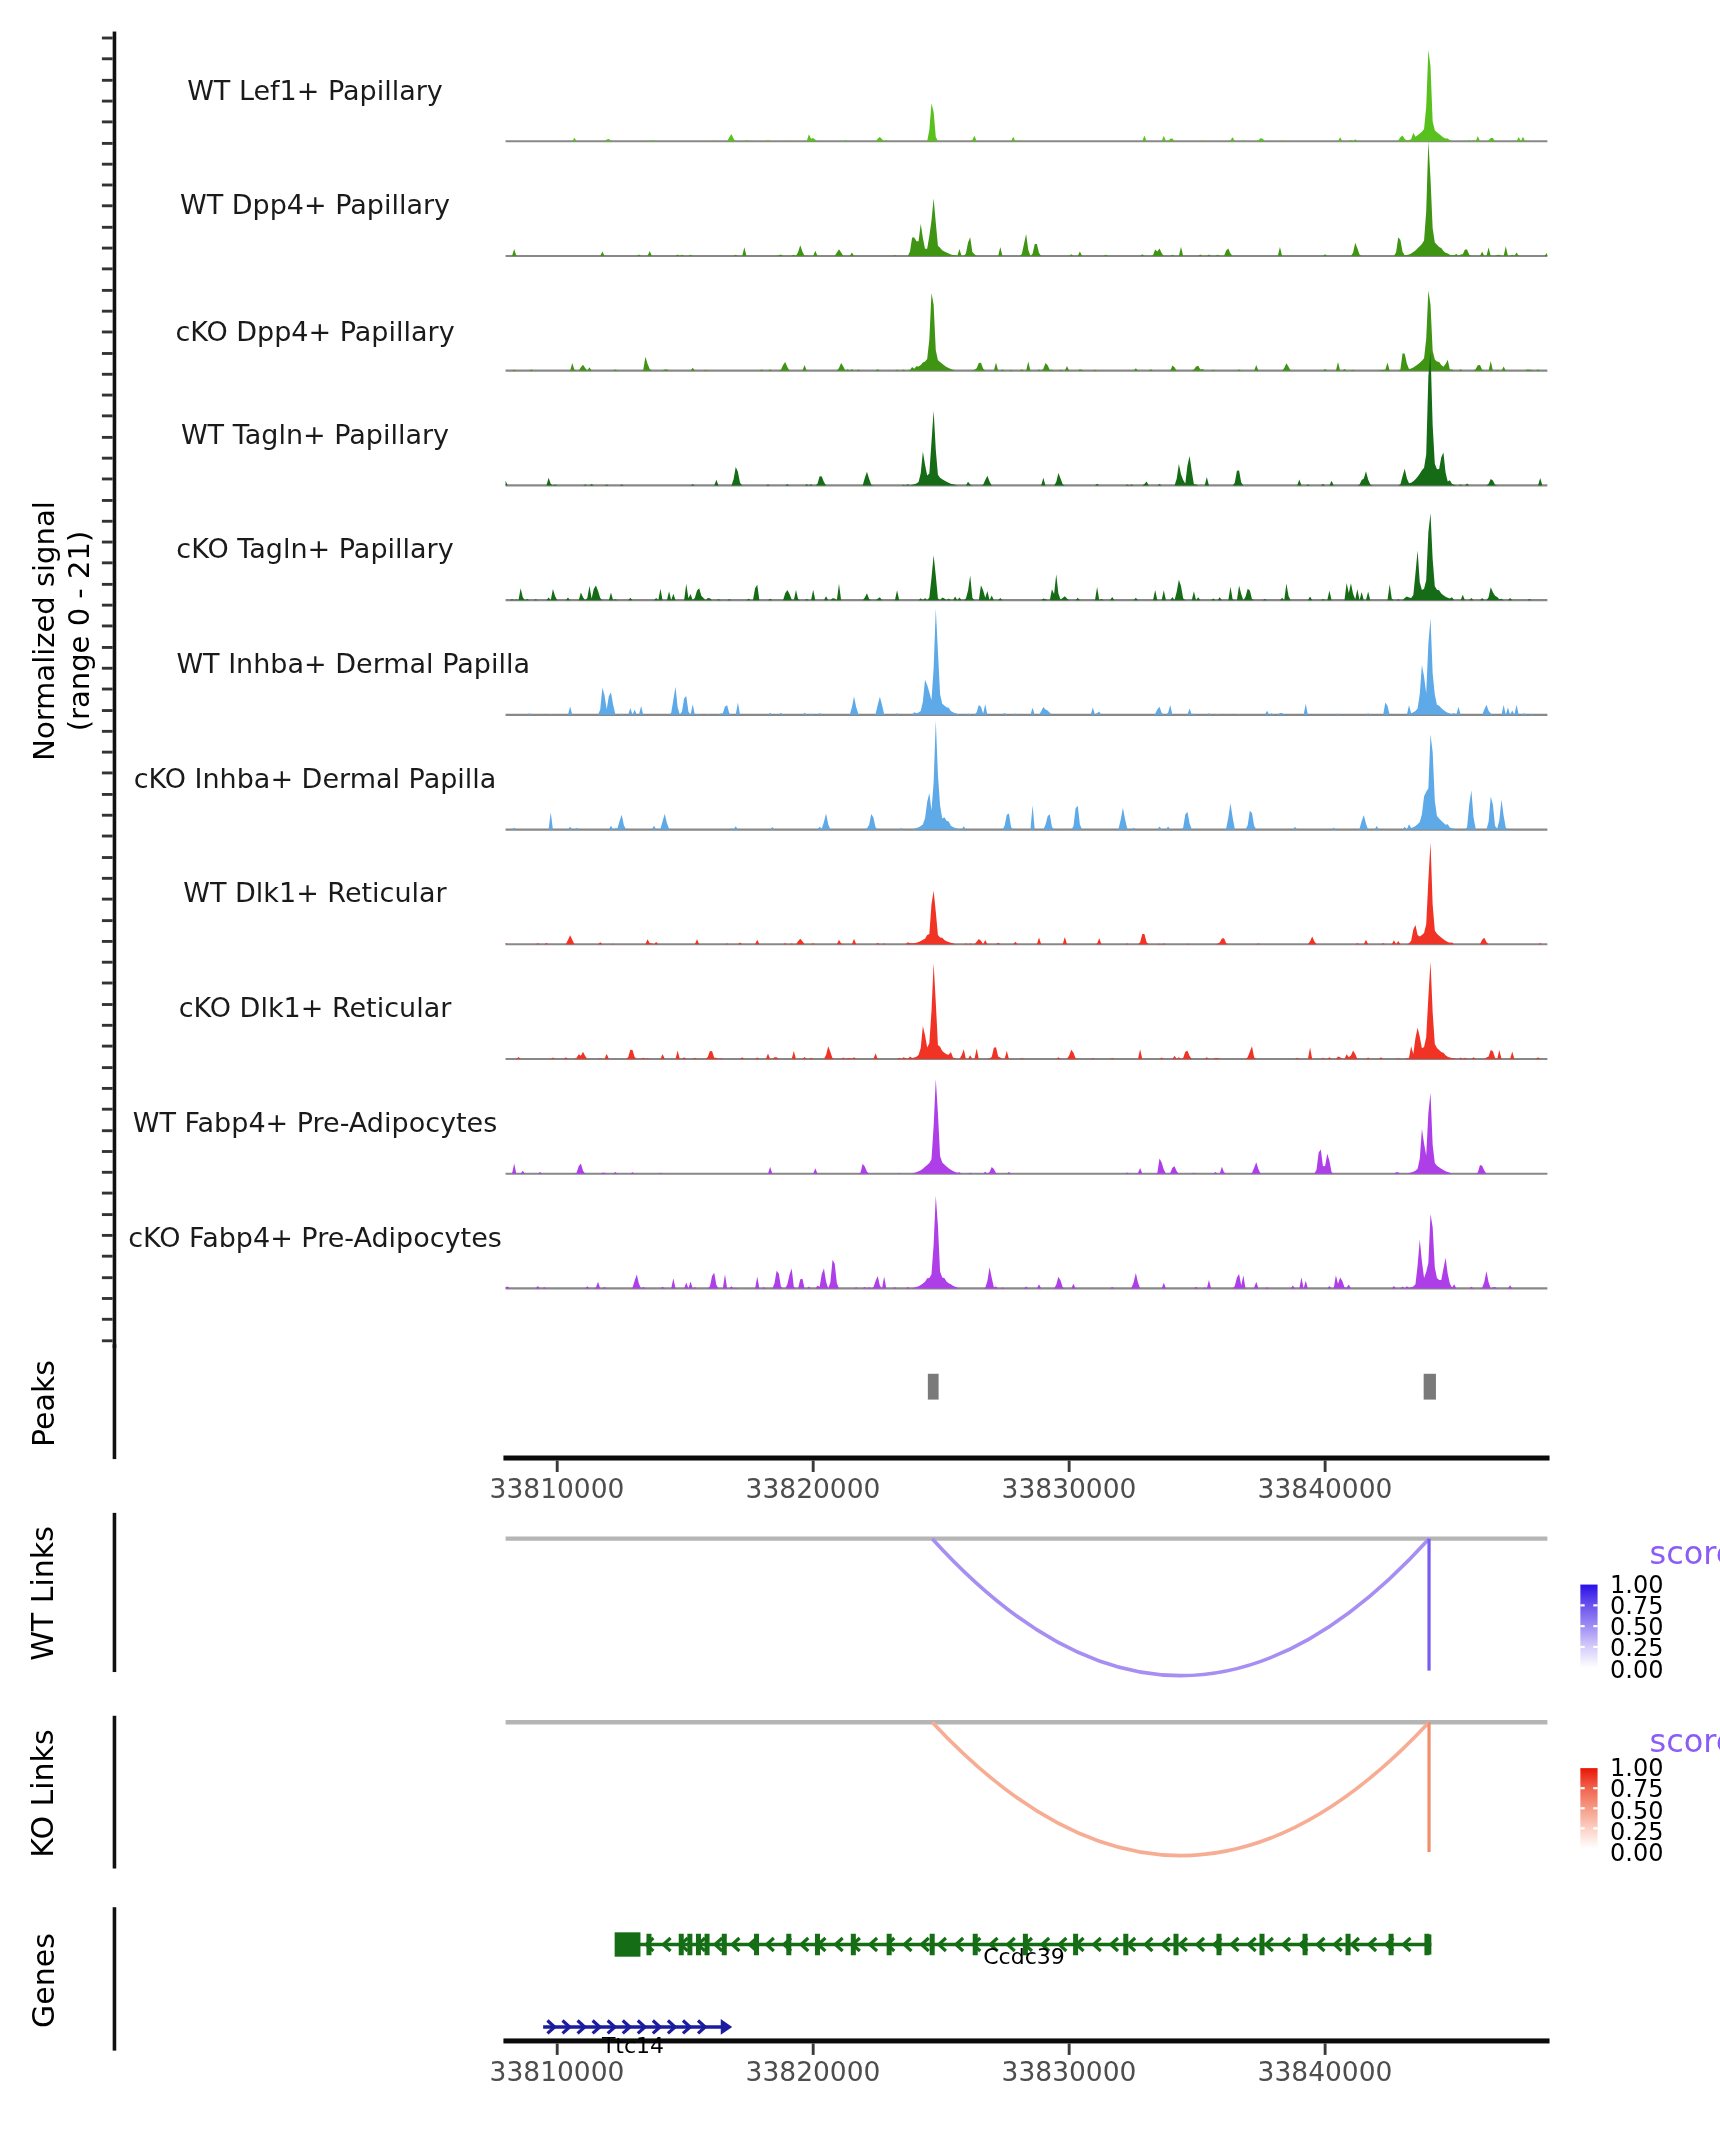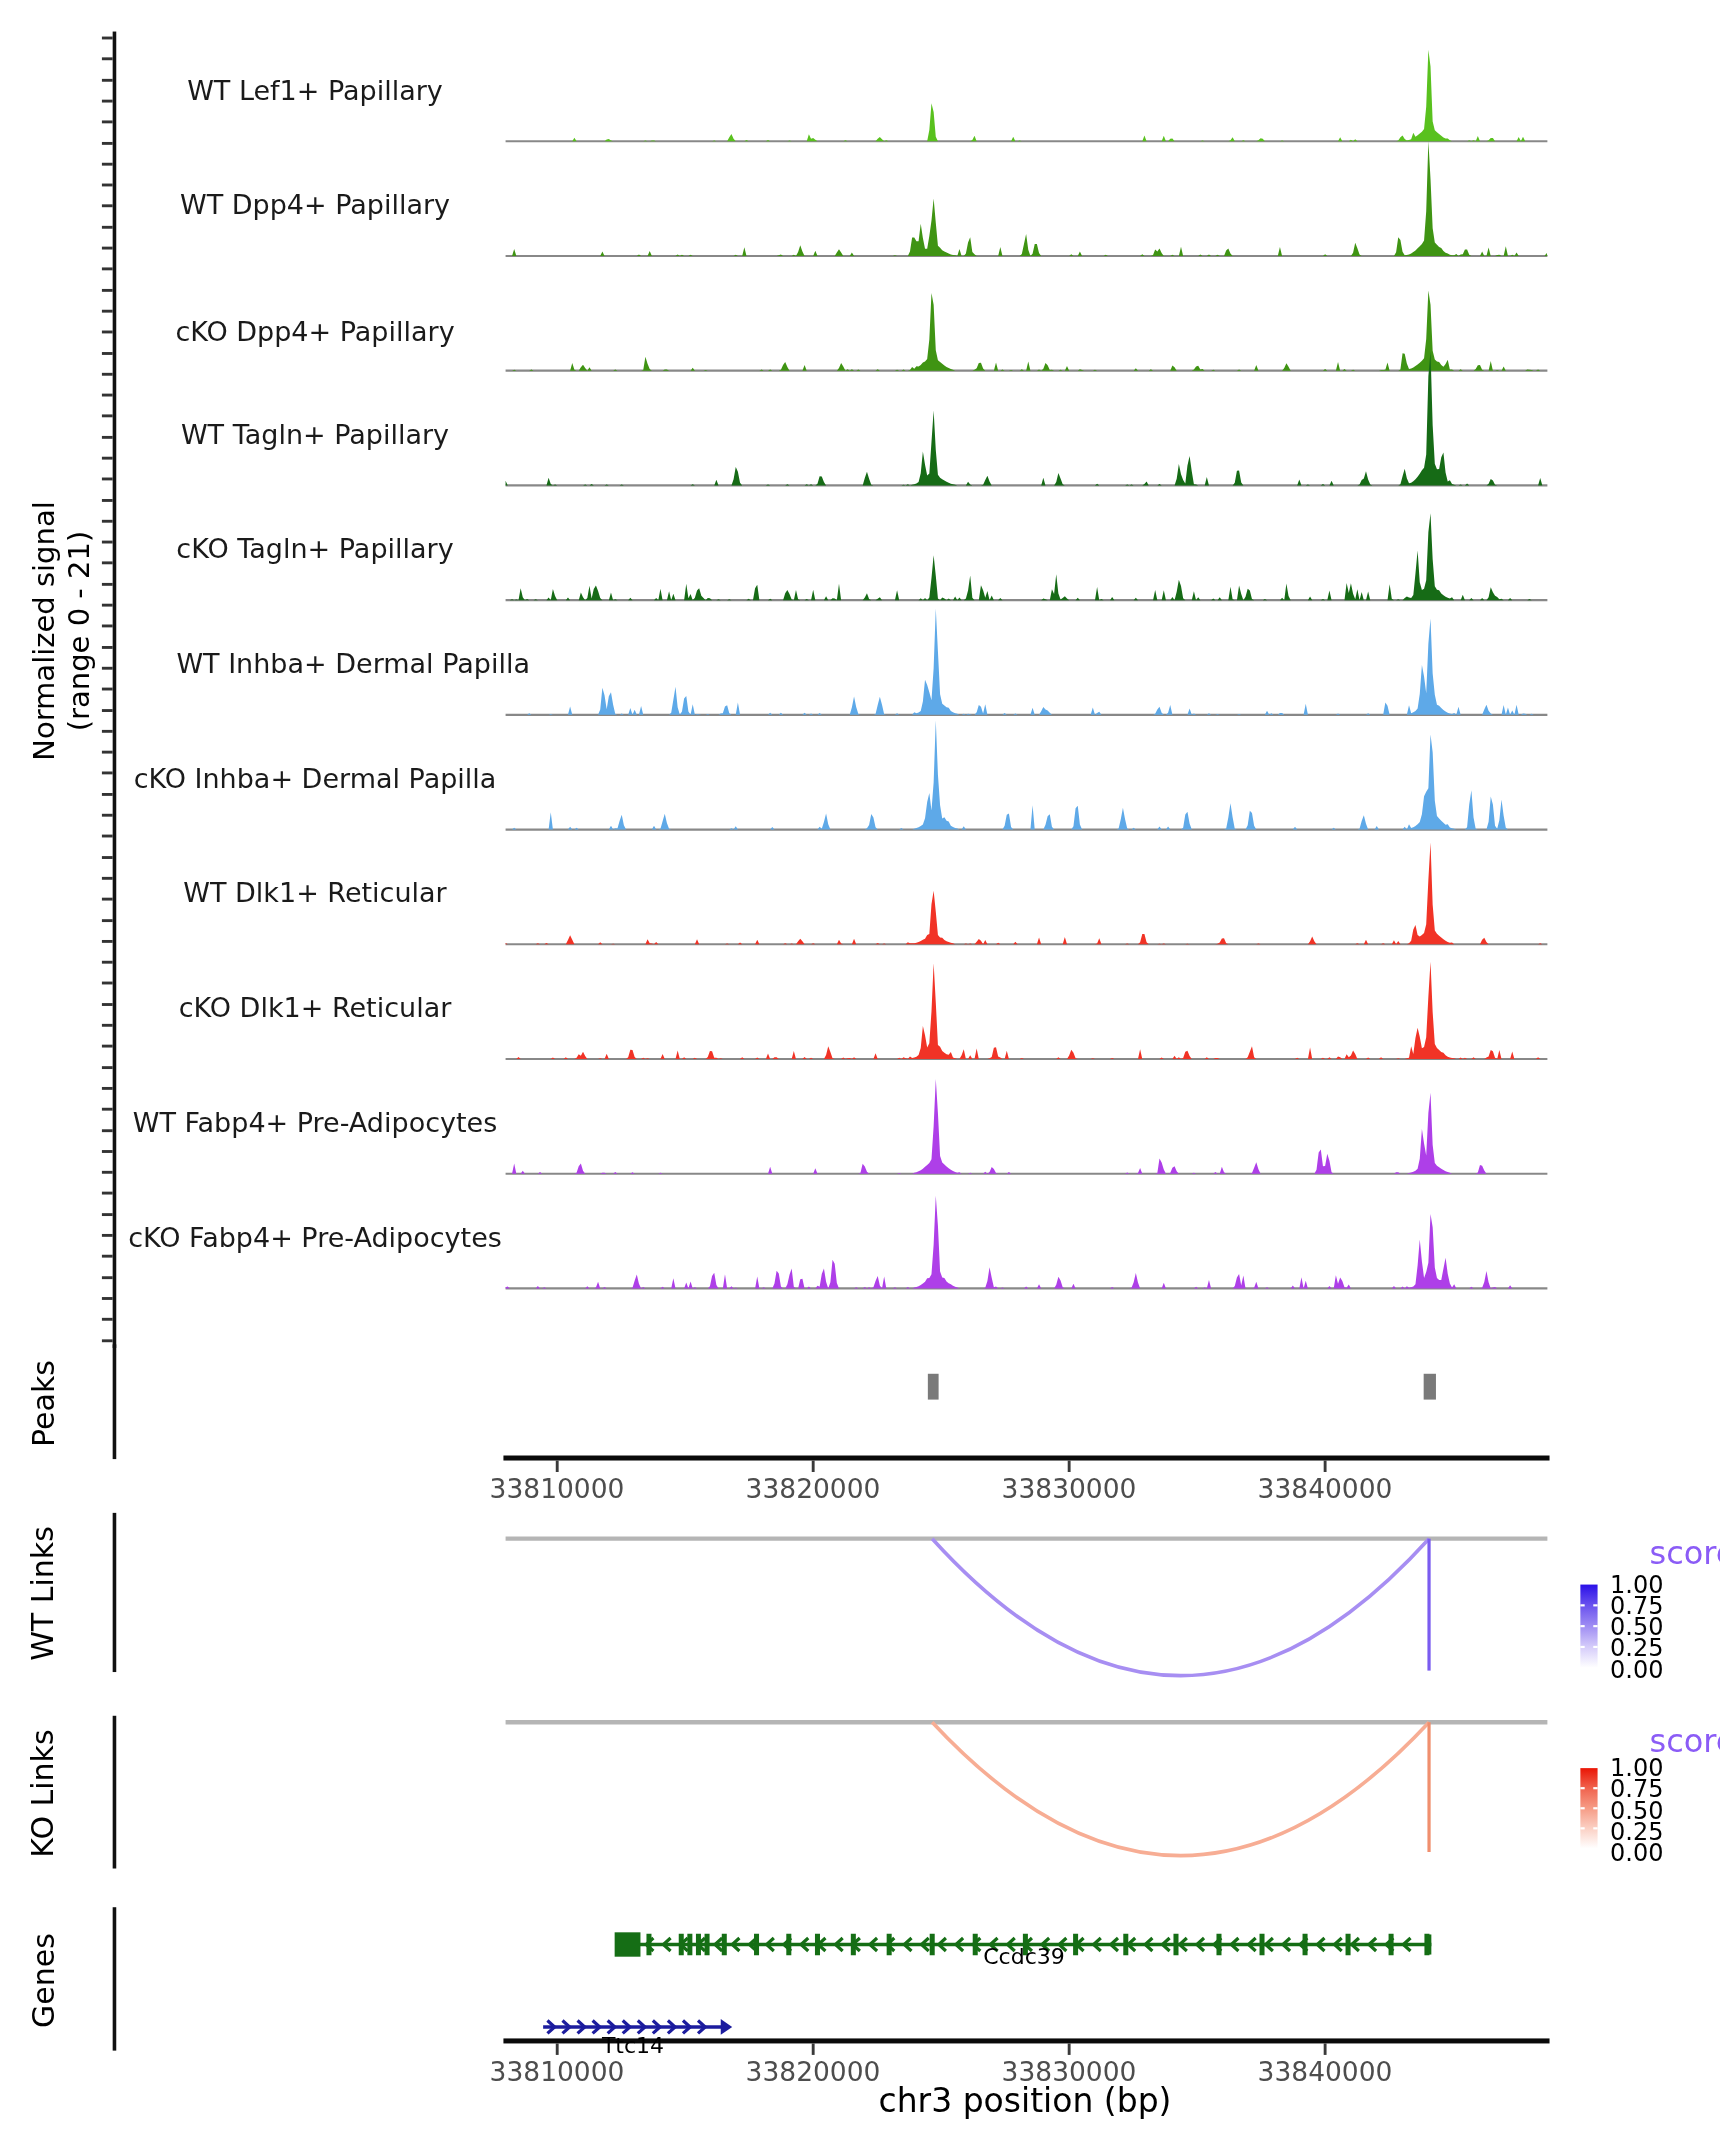--- a/index.html
+++ b/index.html
@@ -268,21 +268,20 @@
   </div>
 
   <div class="rot" style="left:-43px;top:1386px;width:172px;">Peaks</div>
   <div class="rot" style="left:-65px;top:1576px;width:215px;">WT Links</div>
   <div class="rot" style="left:-65px;top:1776px;width:215px;">KO Links</div>
   <div class="rot" style="left:-43px;top:1963px;width:172px;">Genes</div>
 
   <div class="score-title" style="top:1534px;">score</div>
   <div class="score-title" style="top:1722px;">score</div>
 
-  <div class="x-title">chr3 position (bp)</div>
 
   <div id="html-dynamic">
       <div class="track-label" style="top:75px;">WT Lef1+ Papillary</div>
       <div class="track-label" style="top:189px;">WT Dpp4+ Papillary</div>
       <div class="track-label" style="top:304px;margin-top:12px;">cKO Dpp4+ Papillary</div>
       <div class="track-label" style="top:419px;">WT Tagln+ Papillary</div>
       <div class="track-label" style="top:533px;">cKO Tagln+ Papillary</div>
       <div class="track-label" style="top:648px;text-align:right;">WT Inhba+ Dermal Papilla</div>
       <div class="track-label" style="top:763px;">cKO Inhba+ Dermal Papilla</div>
       <div class="track-label" style="top:877px;">WT Dlk1+ Reticular</div>

